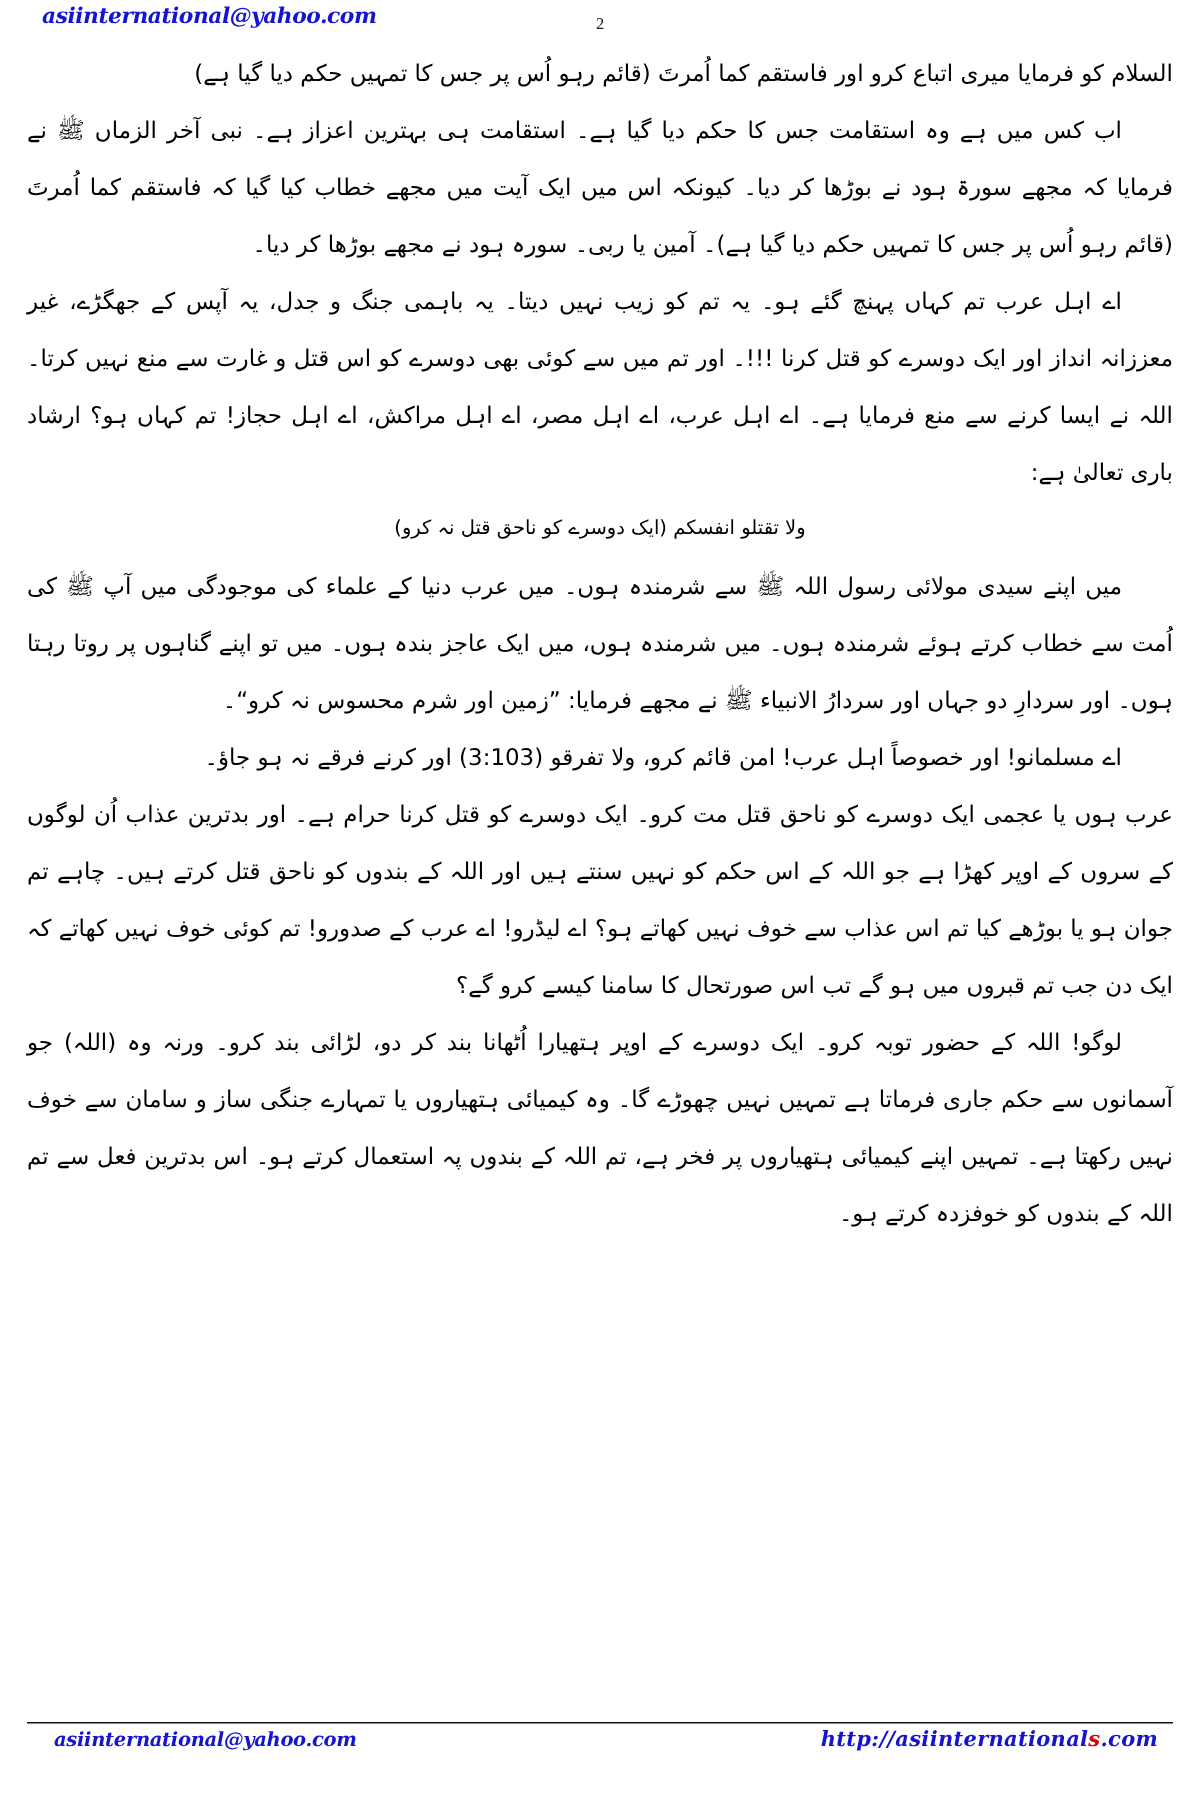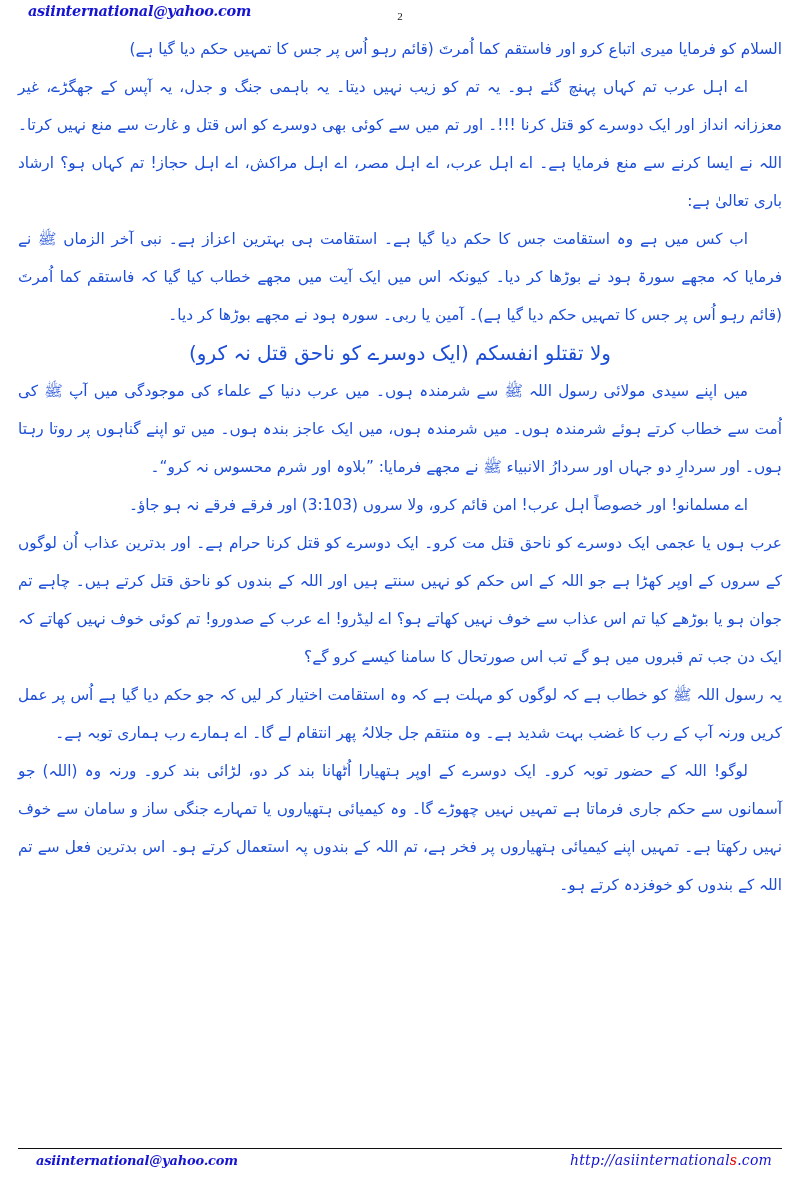--- a/index.html
+++ b/index.html
@@ -50,32 +50,32 @@
     width: 764px;
     height: 1080px;
     direction: rtl;
     text-align: justify;
   }
   .para {
     margin: 0 0 0 0;
     direction: rtl;
     unicode-bidi: isolate;
     font-family: "DejaVu Sans", sans-serif;
-    color: #1d4ed8;
+    color: #000000;
     font-size: 15.3px;
     line-height: 38px;
     text-align: justify;
     text-justify: inter-word;
   }
   .para.indent { text-indent: 34px; }
   .para.center { text-align: center; text-indent: 0; }
 
   .verse {
     font-family: "DejaVu Sans", sans-serif;
-    font-size: 20px;
+    font-size: 13px;
   }
 
   
   .footer-rule {
     position: absolute;
     left: 18px;
     top: 1148px;
     width: 764px;
     height: 0;
     border-top: 1.3px solid #111111;
@@ -91,21 +91,21 @@
     color: #1414d2;
     letter-spacing: -0.2px;
     white-space: nowrap;
   }
   .footer-url {
     position: absolute;
     top: 1152px;
     right: 28px;
     font-family: "DejaVu Serif", serif;
     font-style: italic;
-    font-weight: normal;
+    font-weight: bold;
     font-size: 14px;
     color: #1414d2;
     letter-spacing: 0.2px;
     white-space: nowrap;
     direction: ltr;
     unicode-bidi: isolate;
   }
   .footer-url .hl { color: #e00000; }
 </style>
 </head>
@@ -114,35 +114,34 @@
 <div class="page">
 
   <div class="header-email">asiinternational@yahoo.com</div>
 
   <div class="page-number">2</div>
 
   <div class="body-area">
 
     <p class="para">السلام کو فرمایا میری اتباع کرو اور فاستقم کما اُمرتَ (قائم رہو اُس پر جس کا تمہیں حکم دیا گیا ہے)</p>
 
+    <p class="para indent">اب کس میں ہے وہ استقامت جس کا حکم دیا گیا ہے۔ استقامت ہی بہترین اعزاز ہے۔ نبی آخر الزماں ﷺ نے فرمایا کہ مجھے سورۃ ہود نے بوڑھا کر دیا۔ کیونکہ اس میں ایک آیت میں مجھے خطاب کیا گیا کہ فاستقم کما اُمرتَ (قائم رہو اُس پر جس کا تمہیں حکم دیا گیا ہے)۔ آمین یا ربی۔ سورہ ہود نے مجھے بوڑھا کر دیا۔</p>
+
     <p class="para indent">اے اہل عرب تم کہاں پہنچ گئے ہو۔ یہ تم کو زیب نہیں دیتا۔ یہ باہمی جنگ و جدل، یہ آپس کے جھگڑے، غیر معززانہ انداز اور ایک دوسرے کو قتل کرنا !!!۔ اور تم میں سے کوئی بھی دوسرے کو اس قتل و غارت سے منع نہیں کرتا۔ اللہ نے ایسا کرنے سے منع فرمایا ہے۔ اے اہل عرب، اے اہل مصر، اے اہل مراکش، اے اہل حجاز! تم کہاں ہو؟ ارشاد باری تعالیٰ ہے:</p>
-
-    <p class="para indent">اب کس میں ہے وہ استقامت جس کا حکم دیا گیا ہے۔ استقامت ہی بہترین اعزاز ہے۔ نبی آخر الزماں ﷺ نے فرمایا کہ مجھے سورۃ ہود نے بوڑھا کر دیا۔ کیونکہ اس میں ایک آیت میں مجھے خطاب کیا گیا کہ فاستقم کما اُمرتَ (قائم رہو اُس پر جس کا تمہیں حکم دیا گیا ہے)۔ آمین یا ربی۔ سورہ ہود نے مجھے بوڑھا کر دیا۔</p>
 
     <p class="para center verse">ولا تقتلو انفسکم    (ایک دوسرے کو ناحق قتل نہ کرو)</p>
 
-    <p class="para indent">میں اپنے سیدی مولائی رسول اللہ ﷺ سے شرمندہ ہوں۔ میں عرب دنیا کے علماء کی موجودگی میں آپ ﷺ کی اُمت سے خطاب کرتے ہوئے شرمندہ ہوں۔ میں شرمندہ ہوں، میں ایک عاجز بندہ ہوں۔ میں تو اپنے گناہوں پر روتا رہتا ہوں۔ اور سردارِ دو جہاں اور سردارُ الانبیاء ﷺ نے مجھے فرمایا: ”بلاوہ اور شرم محسوس نہ کرو“۔</p>
+    <p class="para indent">میں اپنے سیدی مولائی رسول اللہ ﷺ سے شرمندہ ہوں۔ میں عرب دنیا کے علماء کی موجودگی میں آپ ﷺ کی اُمت سے خطاب کرتے ہوئے شرمندہ ہوں۔ میں شرمندہ ہوں، میں ایک عاجز بندہ ہوں۔ میں تو اپنے گناہوں پر روتا رہتا ہوں۔ اور سردارِ دو جہاں اور سردارُ الانبیاء ﷺ نے مجھے فرمایا: ”زمین اور شرم محسوس نہ کرو“۔</p>
 
-    <p class="para indent">اے مسلمانو! اور خصوصاً اہل عرب! امن قائم کرو، ولا سروں (3:103) اور فرقے فرقے نہ ہو جاؤ۔</p>
+    <p class="para indent">اے مسلمانو! اور خصوصاً اہل عرب! امن قائم کرو، ولا تفرقو (3:103) اور کرنے فرقے نہ ہو جاؤ۔</p>
 
 
     <p class="para">عرب ہوں یا عجمی ایک دوسرے کو ناحق قتل مت کرو۔ ایک دوسرے کو قتل کرنا حرام ہے۔ اور بدترین عذاب اُن لوگوں کے سروں کے اوپر کھڑا ہے جو اللہ کے اس حکم کو نہیں سنتے ہیں اور اللہ کے بندوں کو ناحق قتل کرتے ہیں۔ چاہے تم جوان ہو یا بوڑھے کیا تم اس عذاب سے خوف نہیں کھاتے ہو؟ اے لیڈرو! اے عرب کے صدورو! تم کوئی خوف نہیں کھاتے کہ ایک دن جب تم قبروں میں ہو گے تب اس صورتحال کا سامنا کیسے کرو گے؟</p>
 
 
-    <p class="para">یہ رسول اللہ ﷺ کو خطاب ہے کہ لوگوں کو مہلت ہے کہ وہ استقامت اختیار کر لیں کہ جو حکم دیا گیا ہے اُس پر عمل کریں ورنہ آپ کے رب کا غضب بہت شدید ہے۔ وہ منتقم جل جلالہُ پھر انتقام لے گا۔ اے ہمارے رب ہماری توبہ ہے۔</p>
 
     <p class="para indent">لوگو! اللہ کے حضور توبہ کرو۔ ایک دوسرے کے اوپر ہتھیارا اُٹھانا بند کر دو، لڑائی بند کرو۔ ورنہ وہ (اللہ) جو آسمانوں سے حکم جاری فرماتا ہے تمہیں نہیں چھوڑے گا۔ وہ کیمیائی ہتھیاروں یا تمہارے جنگی ساز و سامان سے خوف نہیں رکھتا ہے۔ تمہیں اپنے کیمیائی ہتھیاروں پر فخر ہے، تم اللہ کے بندوں پہ استعمال کرتے ہو۔ اس بدترین فعل سے تم اللہ کے بندوں کو خوفزدہ کرتے ہو۔</p>
 
 
   </div>
 
   <div class="footer-rule"></div>
 
   <div class="footer-email">asiinternational@yahoo.com</div>
 

